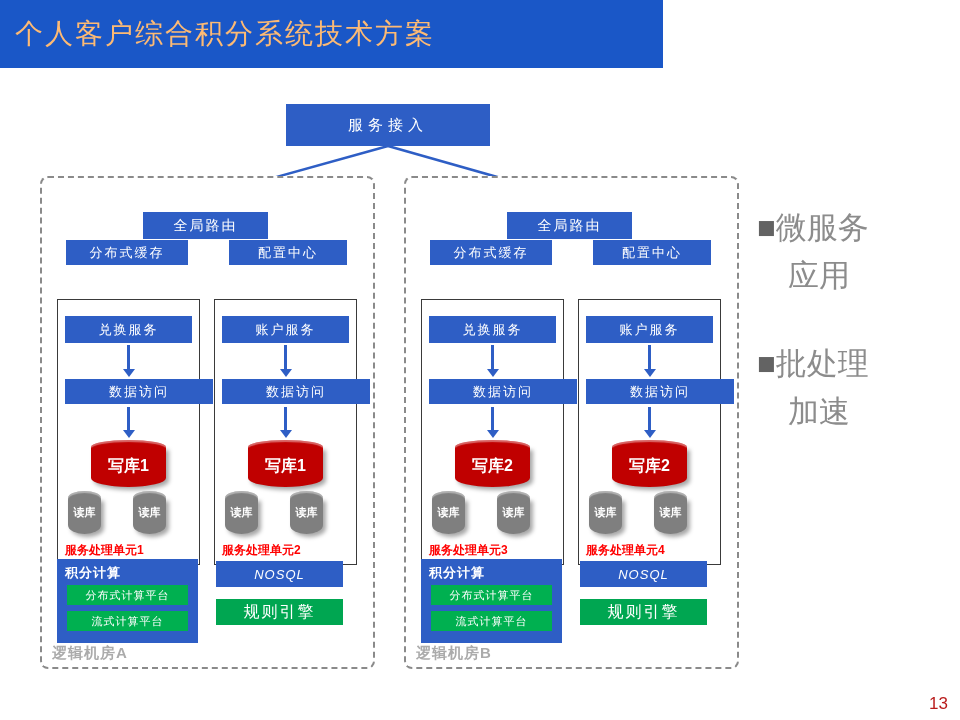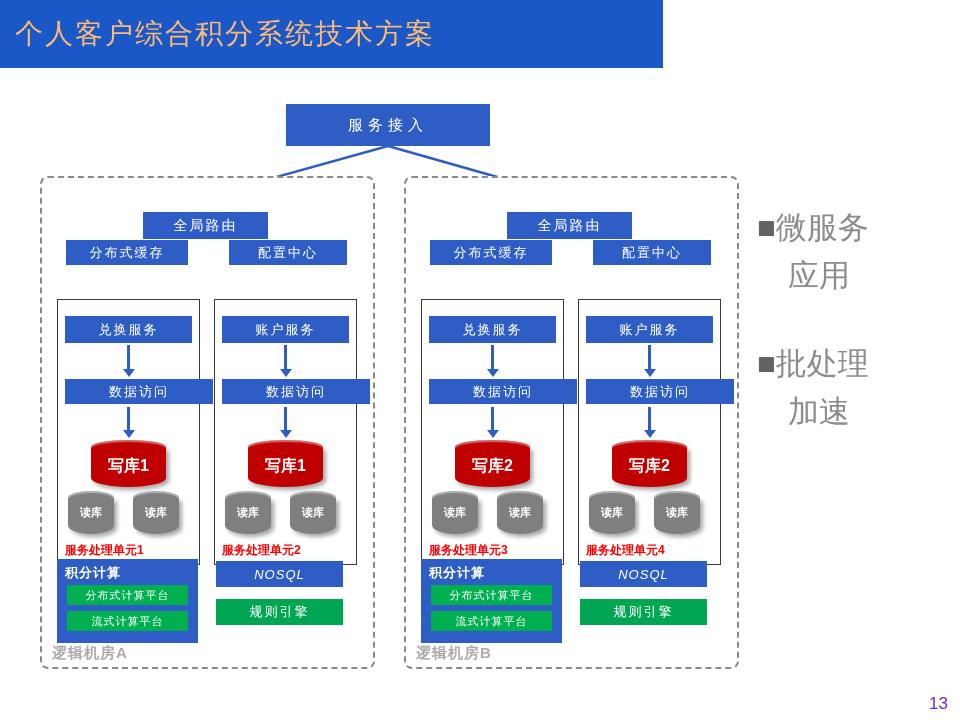--- a/index.html
+++ b/index.html
@@ -52,49 +52,49 @@
   .cyl { position:absolute; }
   .cyl .body { position:absolute; left:0; right:0; top:7px; bottom:0;
     border-radius:0 0 50% 50% / 0 0 9px 9px; box-shadow:3px 3px 4px rgba(0,0,0,.35); }
   .cyl .cap  { position:absolute; left:0; right:0; top:0; height:14px; border-radius:50%;
     box-shadow:inset 0 2px 1px rgba(255,255,255,.4); }
   .cyl-red .body, .cyl-red .cap { background:var(--red_db,#C00000); }
   .cyl-gray .body, .cyl-gray .cap { background:var(--gray_db,#7F7F7F); }
   .cyl .lbl { position:absolute; left:0; right:0; top:16px; text-align:center;
     color:#fff; font-weight:bold; font-size:16px; }
   .cyl-red  { left:33px; top:140px; width:75px; height:47px; }
-  .cyl-gray { top:191px; width:46px; height:43px; }
+  .cyl-gray { top:191px; width:33px; height:43px; }
   .cyl-gray .lbl { font-size:11px; top:14px; }
   .g1 { left:10px; } .g2 { left:75px; }
 
   .unit-caption { position:absolute; left:7px; top:242px; color:var(--caption_red,#FF0000);
     font-weight:bold; font-size:12px; }
 
   
   .points { position:absolute; left:15px; top:381px; width:141px; height:84px; background:var(--box_blue,#2E5EC5); }
   .points-title { position:absolute; left:8px; top:5px; color:#fff; font-size:13px; font-weight:bold; letter-spacing:1px; }
   .plat { position:absolute; left:10px; width:121px; height:20px; background:var(--green_bright,#00B050);
     color:#fff; font-size:11px; display:flex; align-items:center; justify-content:center; letter-spacing:1px; }
   .plat1 { top:26px; } .plat2 { top:52px; }
 
   .nosql { left:174px; top:383px; width:127px; height:26px; font-size:13px; letter-spacing:1px;font-style:italic; }
   .rules { position:absolute; left:174px; top:421px; width:127px; height:26px;
     background:var(--green_dark,#00A651); color:#fff; display:flex; align-items:center;
-    justify-content:center; font-size:13px; letter-spacing:2px; }
+    justify-content:center; font-size:16px; letter-spacing:2px; }
 
   .dc-label { position:absolute; left:10px; bottom:4px; color:#ABABAB; font-size:15px; font-weight:bold; letter-spacing:1px; }
 
   
   .bullets { position:absolute; left:757px; top:204px; width:200px;
     font-size:31px; line-height:48px; color:var(--bullet_gray,#8C8C8C); }
   .bullet-item { margin-bottom:40px; }
   .b-marker { color:#636363; }
   .b-cont { padding-left:31px; }
 
-  .page-num { position:absolute; right:12px; bottom:6px; color:#6d28d9; font-size:17px; }
+  .page-num { position:absolute; right:12px; bottom:6px; color:#b91c1c; font-size:17px; }
 </style>
 </head>
 <body>
 
 <div class="slide">
 
   <div class="header-bar">
     <div class="header-title">个人客户综合积分系统技术方案</div>
   </div>
 

